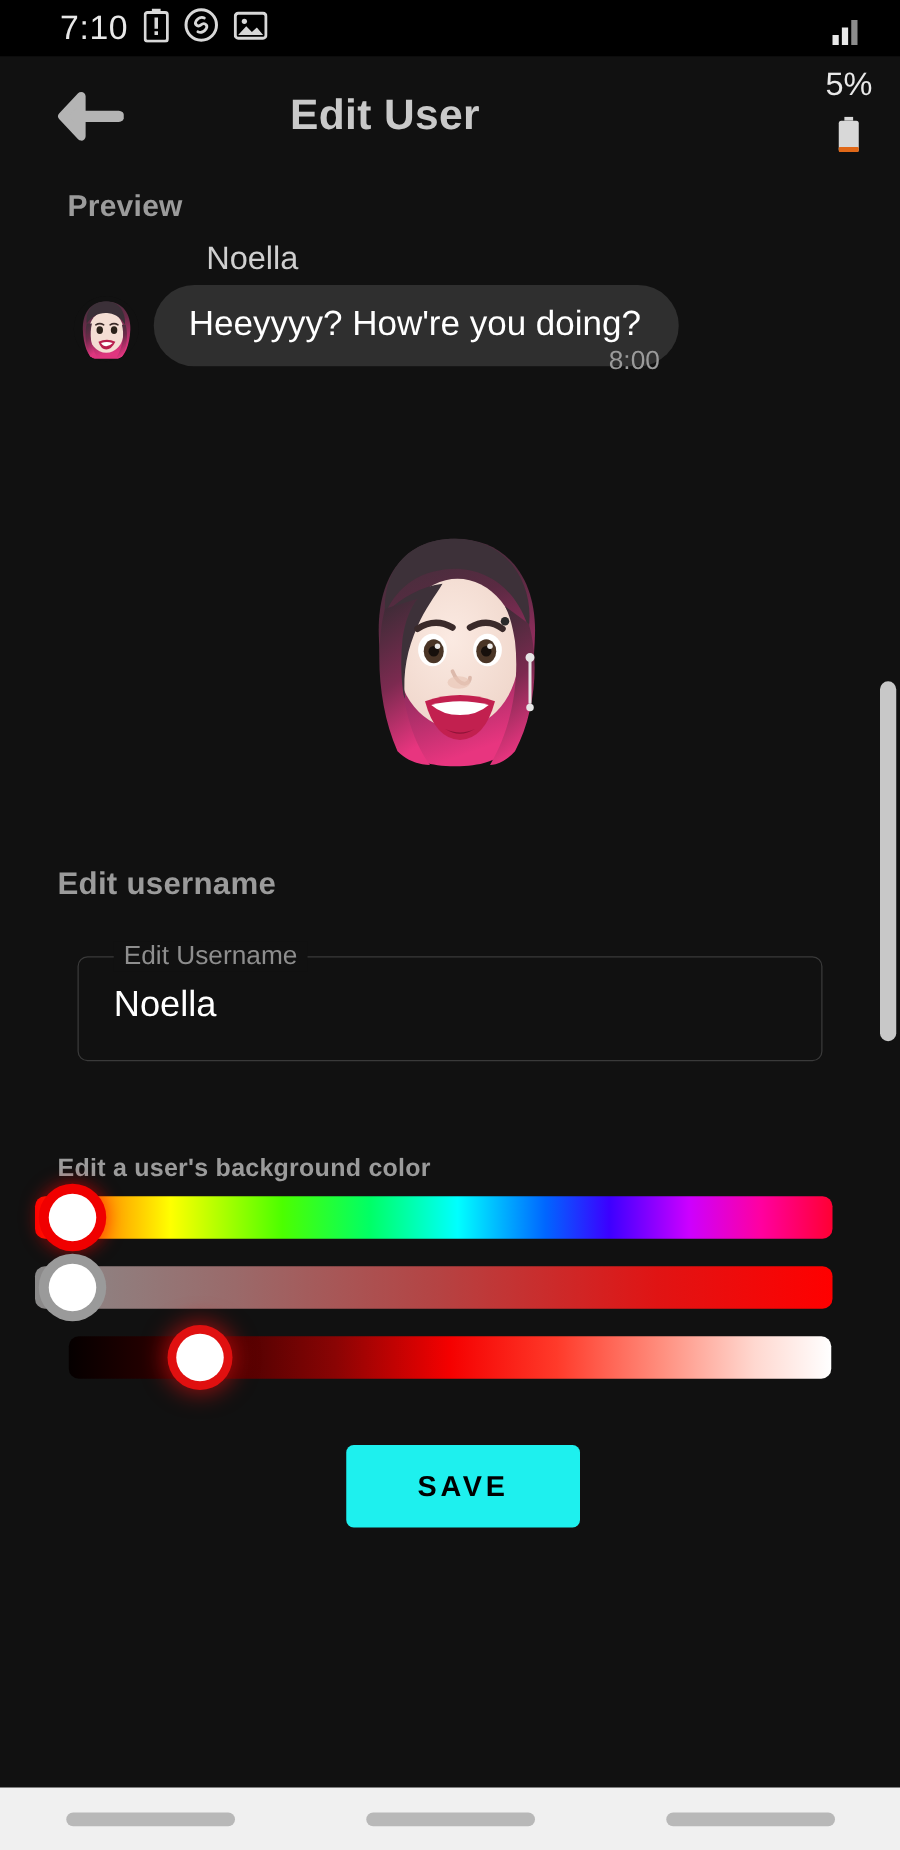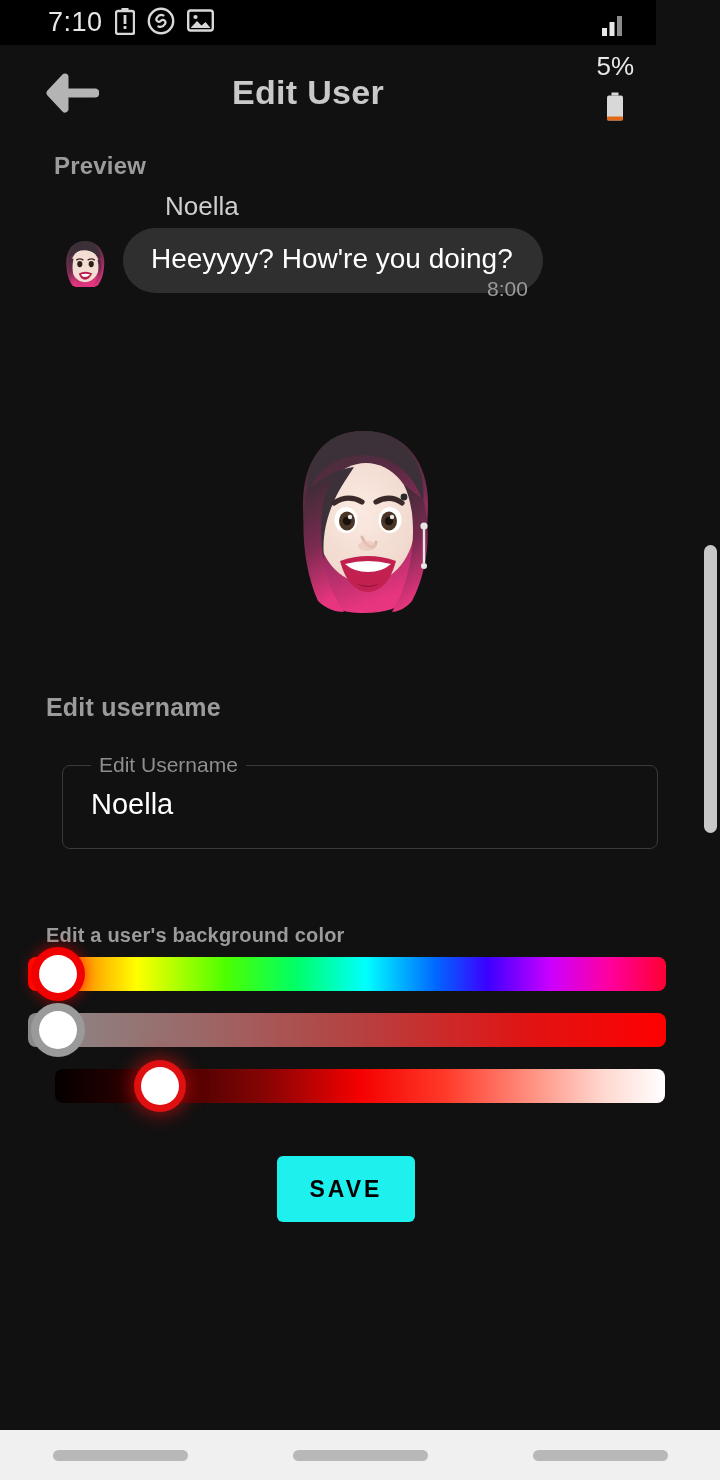--- a/index.html
+++ b/index.html
@@ -6,21 +6,21 @@
   html, body {
     width:720px; height:1480px;
     background:#111111;
     font-family:"Liberation Sans", sans-serif;
     overflow:hidden;
   }
   #screen { position:relative; width:720px; height:1480px; background:#111111; }
 
   
   .statusbar {
-    position:absolute; left:0; top:0; width:656px; height:45px;
+    position:absolute; left:0; top:0; width:720px; height:45px;
     background:#000000;
     display:flex; align-items:center;
   }
   .sb-left { display:flex; align-items:center; gap:12px; margin-left:48px; }
   .sb-clock { color:#e8e8e8; font-size:27px; font-weight:400; letter-spacing:0.5px; }
   .sb-right { margin-left:auto; margin-right:22px; display:flex; align-items:center; gap:10px;flex-direction:column; }
   .sb-pct { color:#e8e8e8; font-size:26px; font-weight:400; }
   .ic { display:inline-block; }
 
   
@@ -97,21 +97,21 @@
   .thumb {
     position:absolute; width:38px; height:38px; border-radius:50%;
     background:#ffffff; top:-2px;
   }
   .thumb.ring-red  { box-shadow:0 0 0 8px #f00000, 0 0 14px 9px rgba(255,0,0,0.55); }
   .thumb.ring-gray { box-shadow:0 0 0 8px #9a9a9a; }
   .thumb.ring-glow { box-shadow:0 0 0 7px #e01010, 0 0 18px 10px rgba(224,16,16,0.6); }
 
   
   .save-btn {
-    position:absolute; left:277px; top:1156px; width:138px; height:66px;
+    position:absolute; left:277px; top:1156px; width:187px; height:66px;
     background:#1ef0ee; border:none; border-radius:6px;
     color:#000000; font-size:23px; font-weight:bold; letter-spacing:3px;
     font-family:"Liberation Sans", sans-serif;
     cursor:pointer;
   }
 
   
   .scrollbar {
     position:absolute; right:3px; top:545px; width:13px; height:288px;
     background:#c8c8c8; border-radius:7px; cursor:pointer;

